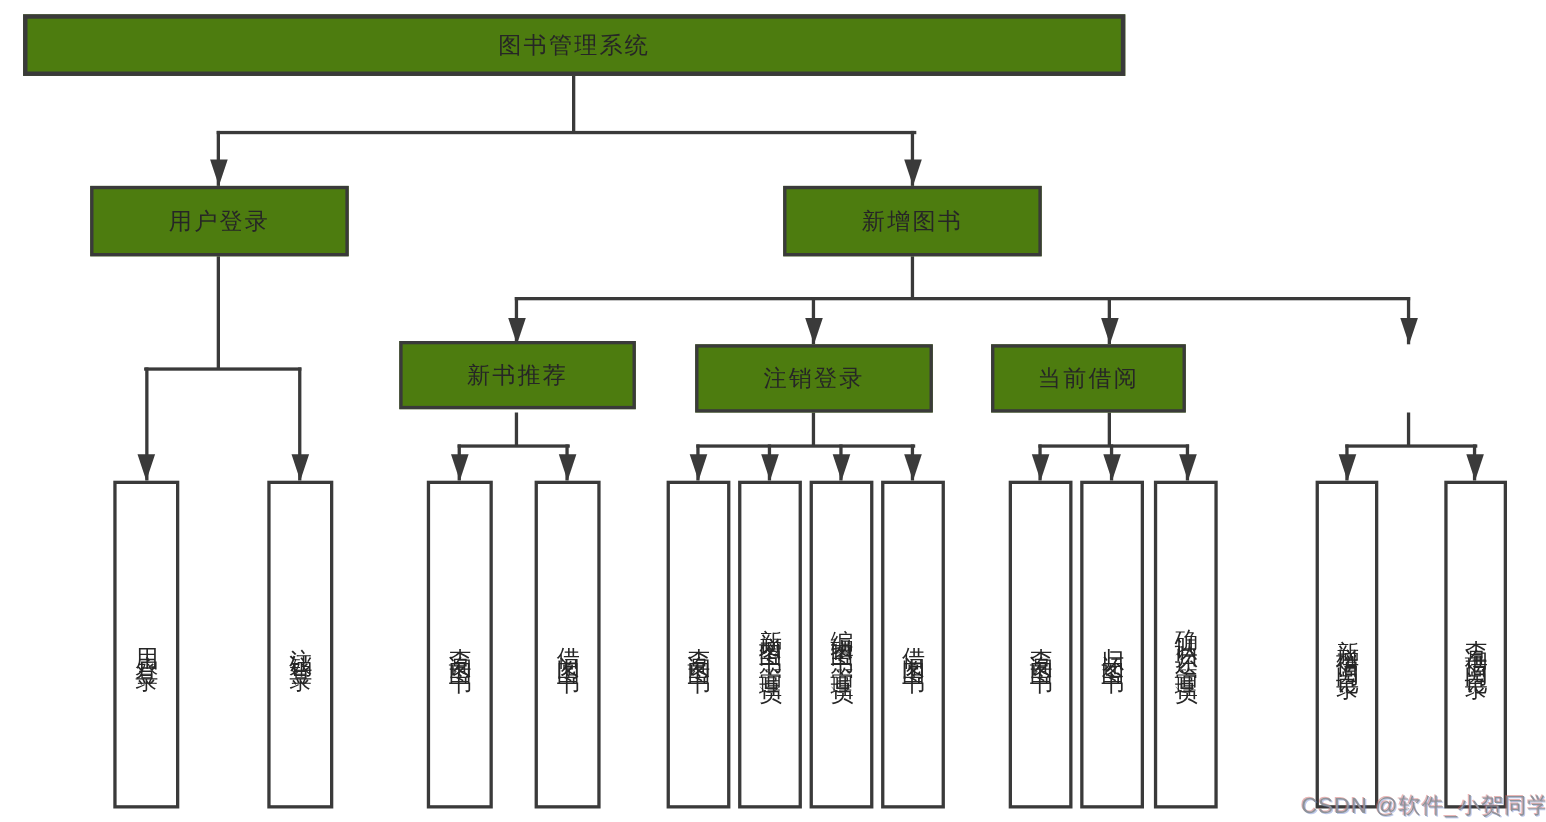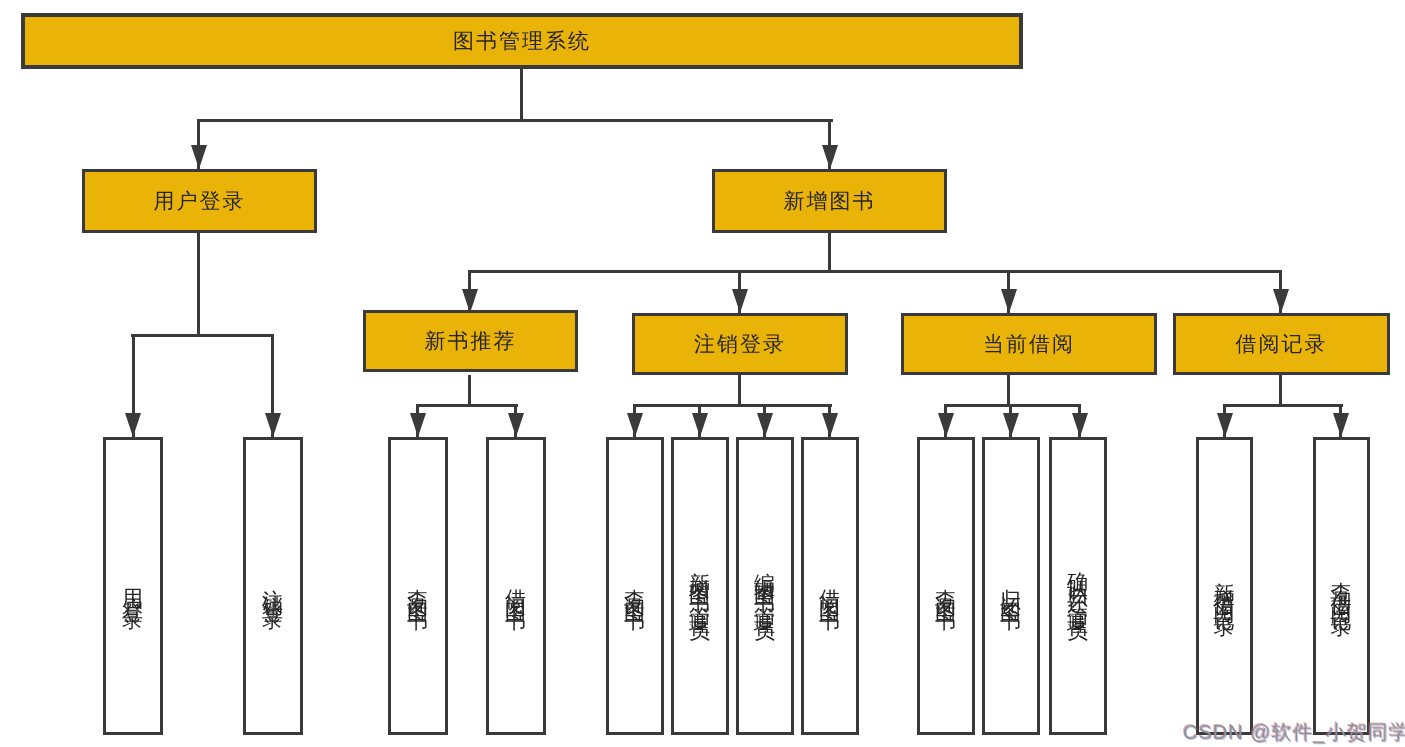--- a/index.html
+++ b/index.html
@@ -12,21 +12,21 @@
   #canvas{
     position:relative;
     width:1405px;height:747px;
     background:var(--background);
     font-family:"Liberation Sans","DejaVu Sans",sans-serif;
     overflow:hidden;
   }
   .node{
     position:absolute;
     box-sizing:border-box;
-    background:#eab308;
+    background:#4d7c0f;
     border:3px solid var(--line);
     display:flex;align-items:center;justify-content:center;
     font-size:21px;letter-spacing:2px;color:var(--text);
     z-index:2;
   }
   .node.root{border-width:4px;}
   .leaf{
     position:absolute;
     top:437px;height:298px;
     box-sizing:border-box;
@@ -102,25 +102,22 @@
   <div class="arr" style="left:1001px;top:289px;"></div>
   <div class="ln" style="left:1279px;top:270px;width:3px;height:43px;"></div>
   <div class="arr" style="left:1273px;top:289px;"></div>
 
   <div class="node" style="left:363px;top:310px;width:215px;height:62px;">
     <span>新书推荐</span>
   </div>
   <div class="node" style="left:632px;top:313px;width:216px;height:62px;">
     <span>注销登录</span>
   </div>
-  <div class="node" style="left:901px;top:313px;width:256px;height:62px;justify-content:center;">
+  <div class="node" style="left:901px;top:313px;width:177px;height:62px;justify-content:center;">
     <span>当前借阅</span>
-  </div>
-  <div class="node" style="left:1173px;top:313px;width:217px;height:62px;">
-    <span>借阅记录</span>
   </div>
 
   <div class="ln" style="left:468px;top:375px;width:3px;height:31px;"></div>
   <div class="ln" style="left:416px;top:404px;width:102px;height:3px;"></div>
   <div class="ln" style="left:416px;top:404px;width:3px;height:33px;"></div>
   <div class="arr" style="left:410px;top:413px;"></div>
   <div class="ln" style="left:514px;top:404px;width:3px;height:33px;"></div>
   <div class="arr" style="left:508px;top:413px;"></div>
 
   <div class="ln" style="left:738px;top:375px;width:3px;height:31px;"></div>

